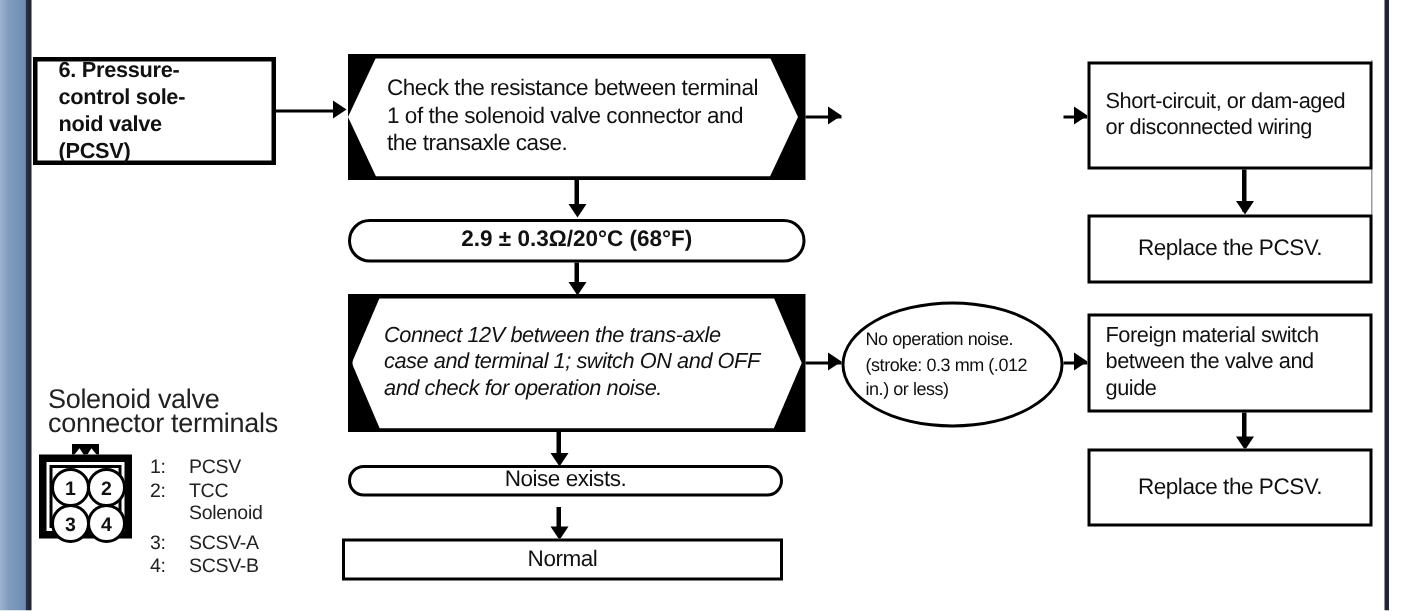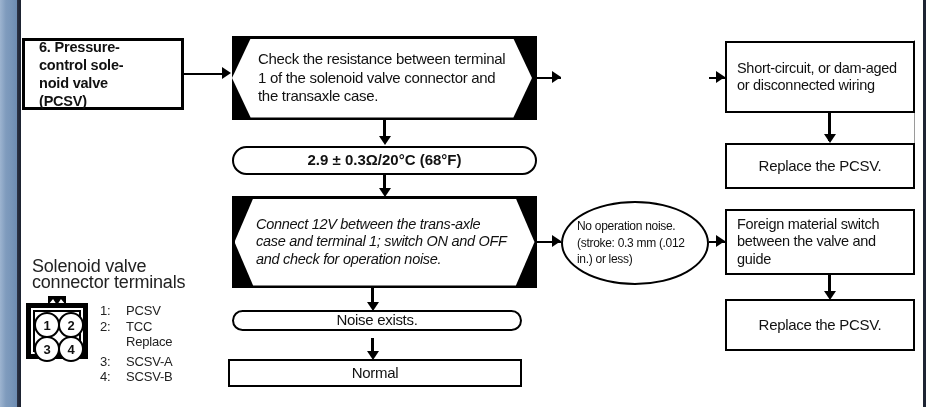--- a/index.html
+++ b/index.html
@@ -193,21 +193,21 @@
     <div class="legend-row">
       <span class="legend-num">1:</span>
       <span>PCSV</span>
     </div>
     <div class="legend-row">
       <span class="legend-num">2:</span>
       <span>TCC</span>
     </div>
     <div class="legend-row">
       <span class="legend-num"></span>
-      <span>Replace</span>
+      <span>Solenoid</span>
     </div>
     <div class="legend-row" style="margin-top:4px;">
       <span class="legend-num">3:</span>
       <span>SCSV-A</span>
     </div>
     <div class="legend-row">
       <span class="legend-num">4:</span>
       <span>SCSV-B</span>
     </div>
   </div>

